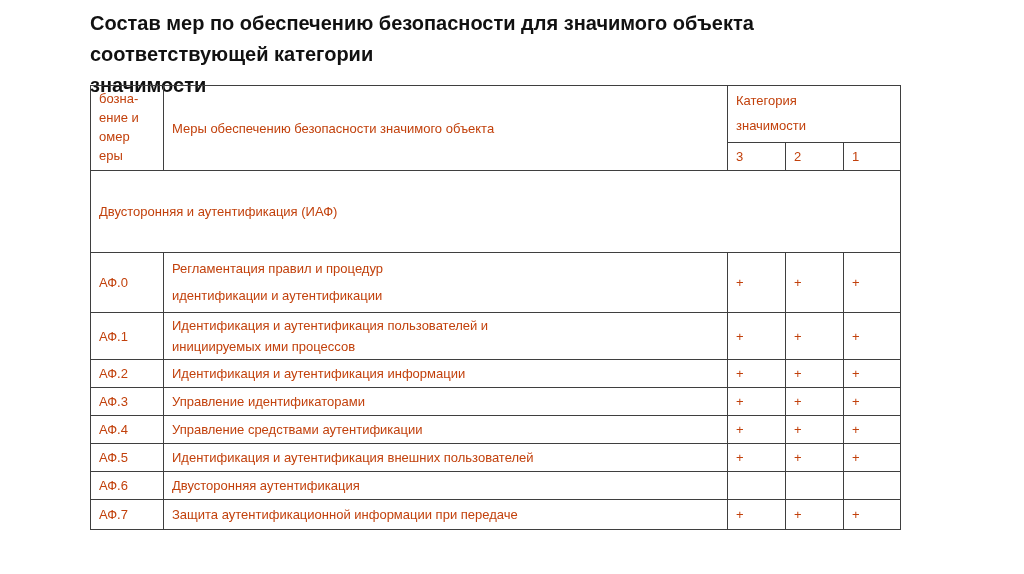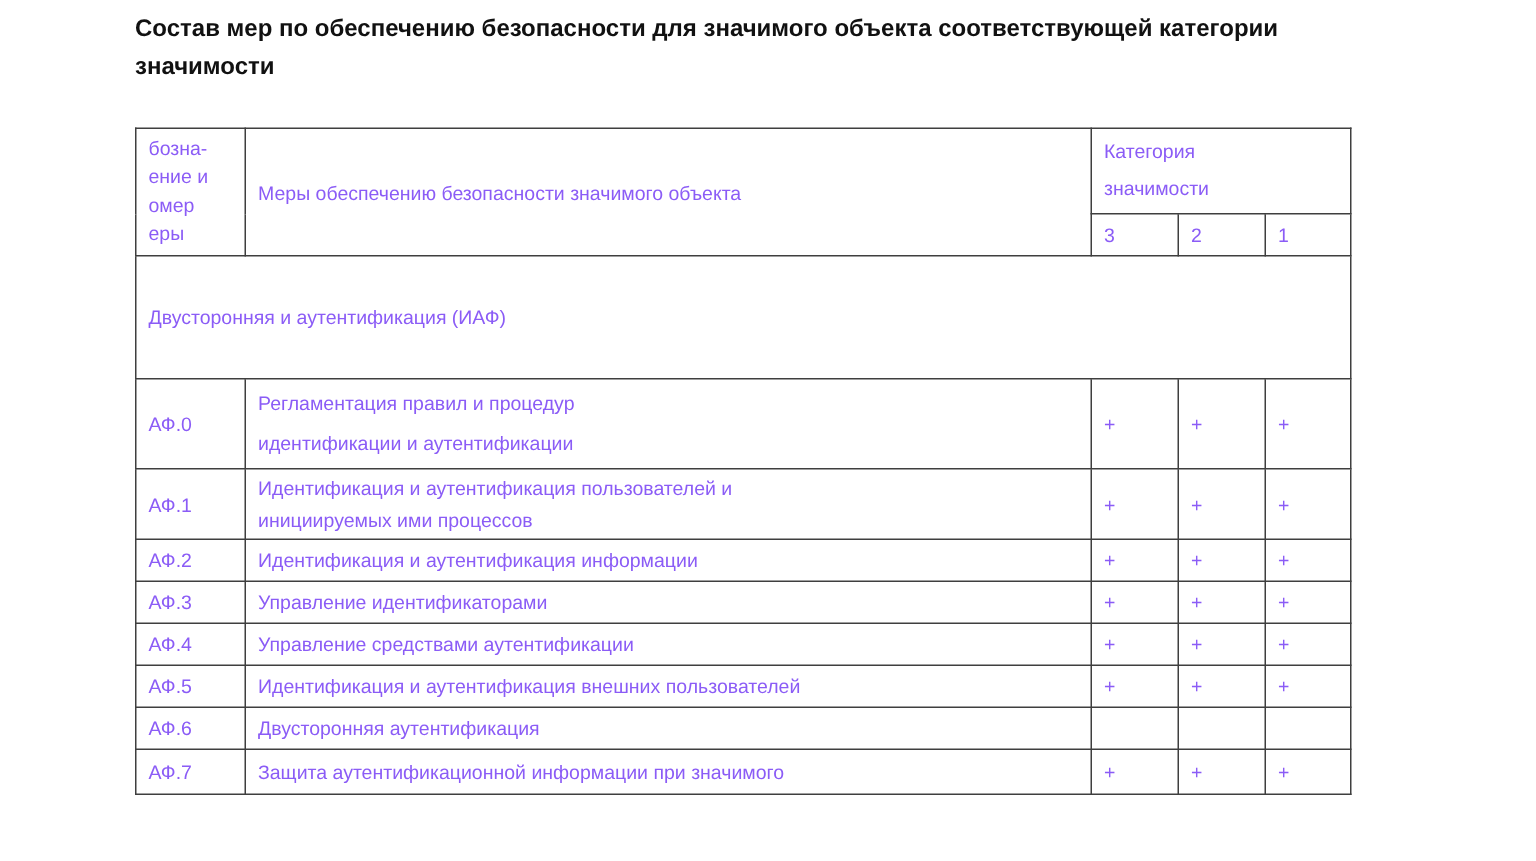--- a/index.html
+++ b/index.html
@@ -13,42 +13,42 @@
     position: relative;
     font-family: "Liberation Sans", sans-serif;
     color: #1a1a1a;
     overflow: hidden;
   }
   .doc-title {
     position: absolute;
     left: 90px;
     top: 8px;
     width: 830px;
-    font-size: 16px;
+    font-size: 20px;
     font-weight: bold;
     line-height: 1.55;
     white-space: pre-line;
     color: #111111;
   }
   table.measures {
     position: absolute;
     left: 90px;
     top: 85px;
     border-collapse: collapse;
     table-layout: fixed;
   }
   table.measures th,
   table.measures td {
     border: 1px solid #3f3f3f;
     font-size: 13px;
     font-weight: normal;
     text-align: left;
     vertical-align: middle;
     padding: 2px 8px;
-    color: #8b5cf6;
+    color: #c2410c;
     overflow: hidden;
   }
   th.designation-header {
     vertical-align: top;
     padding: 4px 2px 2px 3px;
     line-height: 1.45;
     font-size: 12.5px;
   }
   th.designation-header span { display: block; }
   th.category-header {
@@ -166,19 +166,19 @@
   <tr style="height:28px">
     <td class="code-cell">АФ.6</td>
     <td class="measure-cell">Двусторонняя аутентификация</td>
     <td class="mark-cell"></td>
     <td class="mark-cell"></td>
     <td class="mark-cell"></td>
   </tr>
 
   <tr style="height:30px">
     <td class="code-cell">АФ.7</td>
-    <td class="measure-cell">Защита аутентификационной информации при значимого</td>
+    <td class="measure-cell">Защита аутентификационной информации при передаче</td>
     <td class="mark-cell">+</td>
     <td class="mark-cell">+</td>
     <td class="mark-cell">+</td>
   </tr>
 </tbody>
   </table>
 
 </body></html>

